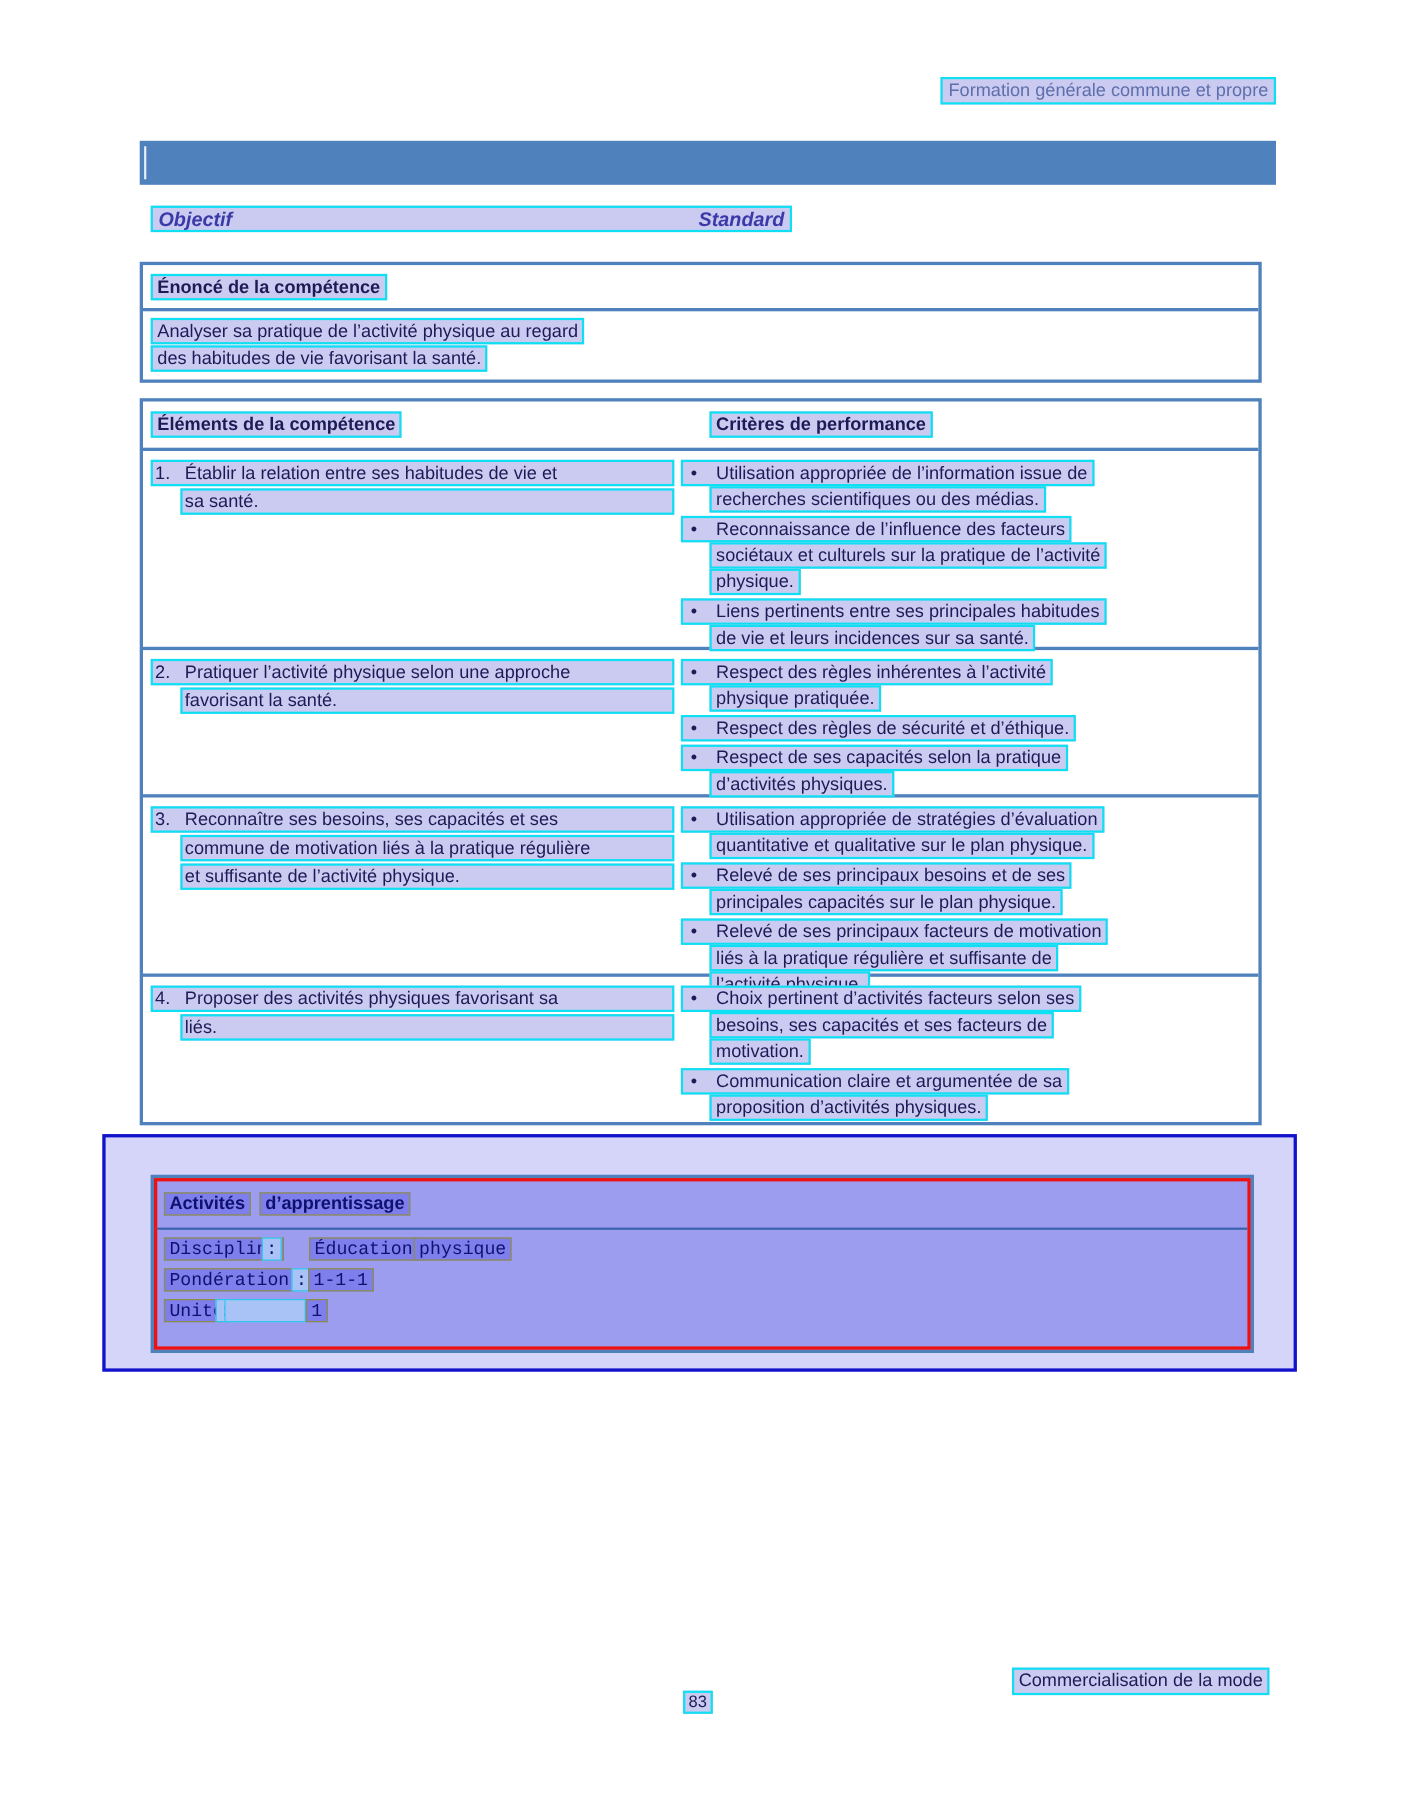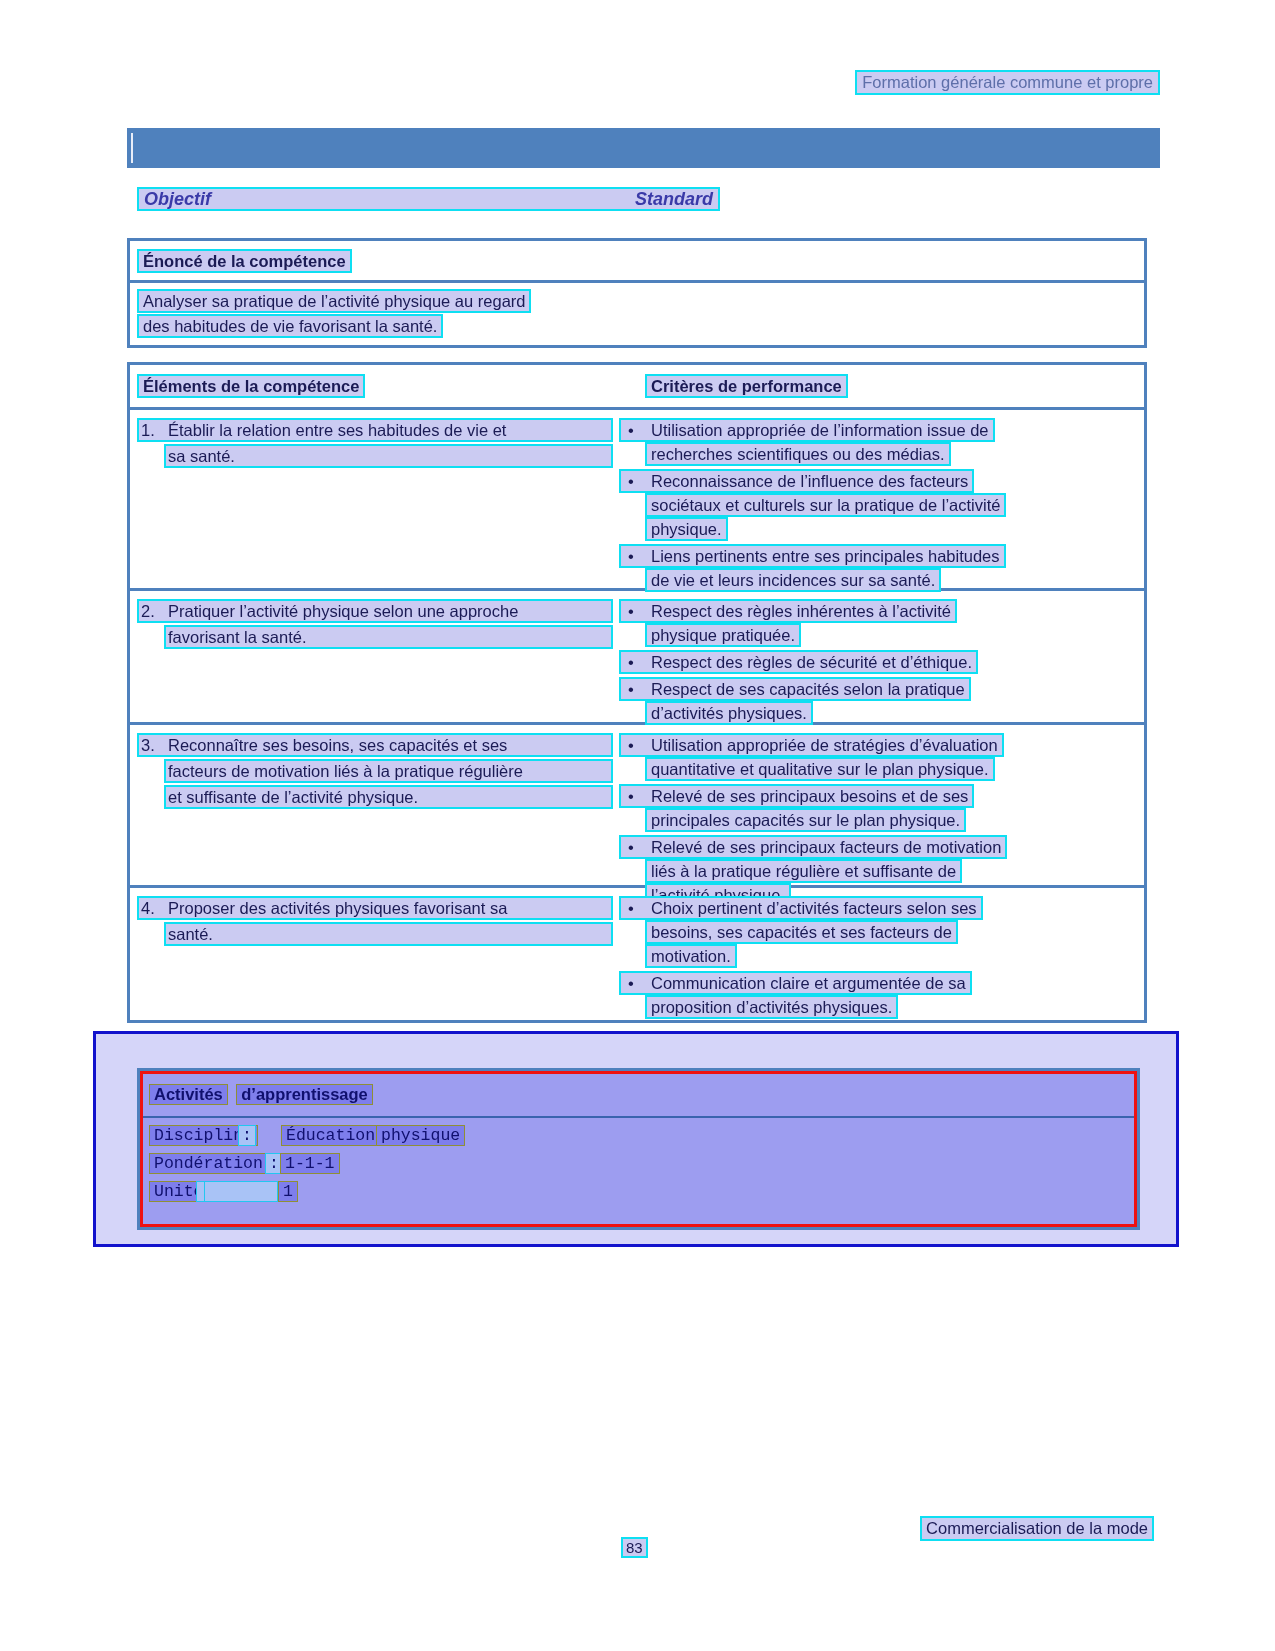--- a/index.html
+++ b/index.html
@@ -143,21 +143,21 @@
         <div class="bitem">
           <div class="bwrap"><span class="bline first"><span class="bdot">•</span><span>Respect de ses capacités selon la pratique</span></span></div>
           <div class="bwrap"><span class="bline cont">d’activités physiques.</span></div>
         </div>
       </div>
     </div>
 
     <div class="t2-row" style="height:163px;">
       <div class="cell-left">
         <span class="lline first"><span class="num">3.</span><span>Reconnaître ses besoins, ses capacités et ses</span></span>
-        <span class="lline cont">facteurs de motivation liés à la pratique régulière</span>
+        <span class="lline cont">commune de motivation liés à la pratique régulière</span>
         <span class="lline cont">et suffisante de l’activité physique.</span>
       </div>
       <div class="cell-right">
         <div class="bitem">
           <div class="bwrap"><span class="bline first"><span class="bdot">•</span><span>Utilisation appropriée de stratégies d’évaluation</span></span></div>
           <div class="bwrap"><span class="bline cont">quantitative et qualitative sur le plan physique.</span></div>
         </div>
         <div class="bitem">
           <div class="bwrap"><span class="bline first"><span class="bdot">•</span><span>Relevé de ses principaux besoins et de ses</span></span></div>
           <div class="bwrap"><span class="bline cont">principales capacités sur le plan physique.</span></div>
@@ -166,21 +166,21 @@
           <div class="bwrap"><span class="bline first"><span class="bdot">•</span><span>Relevé de ses principaux facteurs de motivation</span></span></div>
           <div class="bwrap"><span class="bline cont">liés à la pratique régulière et suffisante de</span></div>
           <div class="bwrap"><span class="bline cont">l’activité physique.</span></div>
         </div>
       </div>
     </div>
 
     <div class="t2-row last" style="height:132px;">
       <div class="cell-left">
         <span class="lline first"><span class="num">4.</span><span>Proposer des activités physiques favorisant sa</span></span>
-        <span class="lline cont">santé.</span>
+        <span class="lline cont">liés.</span>
       </div>
       <div class="cell-right">
         <div class="bitem">
           <div class="bwrap"><span class="bline first"><span class="bdot">•</span><span>Choix pertinent d’activités facteurs selon ses</span></span></div>
           <div class="bwrap"><span class="bline cont">besoins, ses capacités et ses facteurs de</span></div>
           <div class="bwrap"><span class="bline cont">motivation.</span></div>
         </div>
         <div class="bitem">
           <div class="bwrap"><span class="bline first"><span class="bdot">•</span><span>Communication claire et argumentée de sa</span></span></div>
           <div class="bwrap"><span class="bline cont">proposition d’activités physiques.</span></div>

